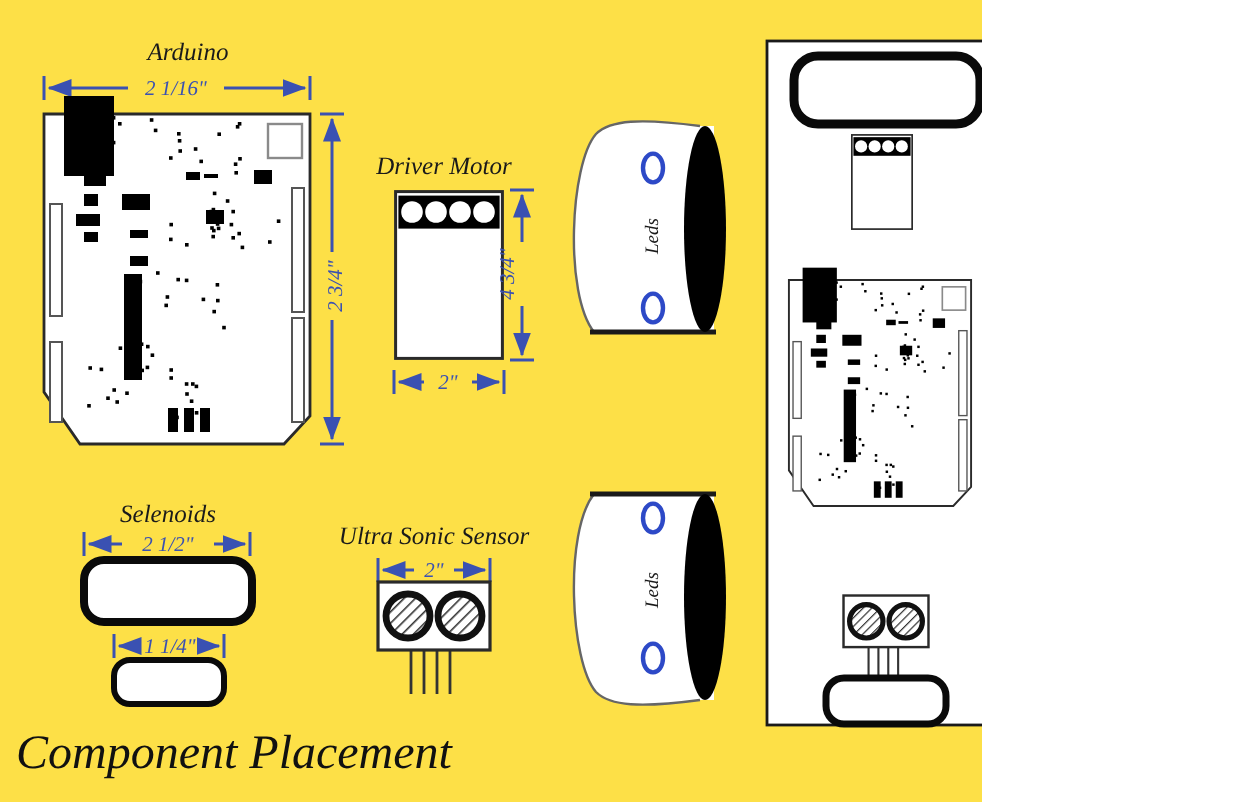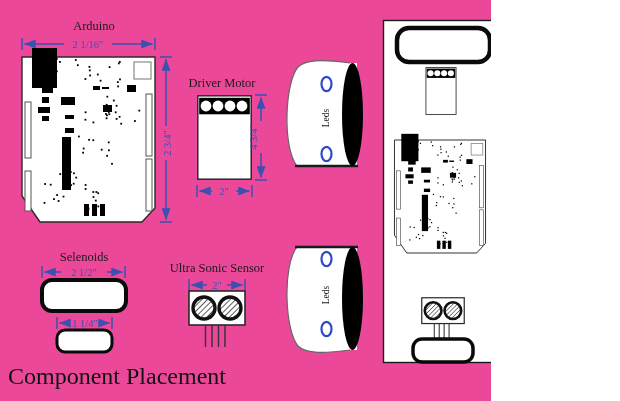--- a/index.html
+++ b/index.html
@@ -1,17 +1,17 @@
 <!DOCTYPE html>
 <html style="--dimension-blue: #3a51b2; --led-blue: #2d49c7;"><head>
 <meta charset="utf-8">
 <style>
   html,body{margin:0;padding:0;background:#fff;}
-  .stage{position:relative;width:491px;height:401px;background:#ec4899;overflow:hidden;
-         font-family:"Liberation Serif","DejaVu Serif",serif;}
+  .stage{position:relative;width:491px;height:401px;background:#fde047;overflow:hidden;
+         font-family:"Liberation Serif","DejaVu Serif",serif;font-style:italic;}
   svg{display:block}
   symbol{overflow:visible}
   text{font-family:"Liberation Serif","DejaVu Serif",serif;}
   .comp-label{font-size:12.5px;fill:#1a1a1a;text-anchor:middle;}
   .dim-text{font-size:10.5px;fill:var(--dimension-blue,#3a51b2);text-anchor:middle;}
   .dim-line{stroke:var(--dimension-blue,#3a51b2);stroke-width:1.5;fill:none;}
   .led-ring{fill:none;stroke:var(--led-blue,#2d49c7);stroke-width:2.2;}
   .wheel-led-label{font-size:9.5px;fill:#1a1a1a;text-anchor:middle;}
   .title-text{font-size:24px;fill:#111;}
   .outline{fill:#fff;stroke:#1a1a1a;}

